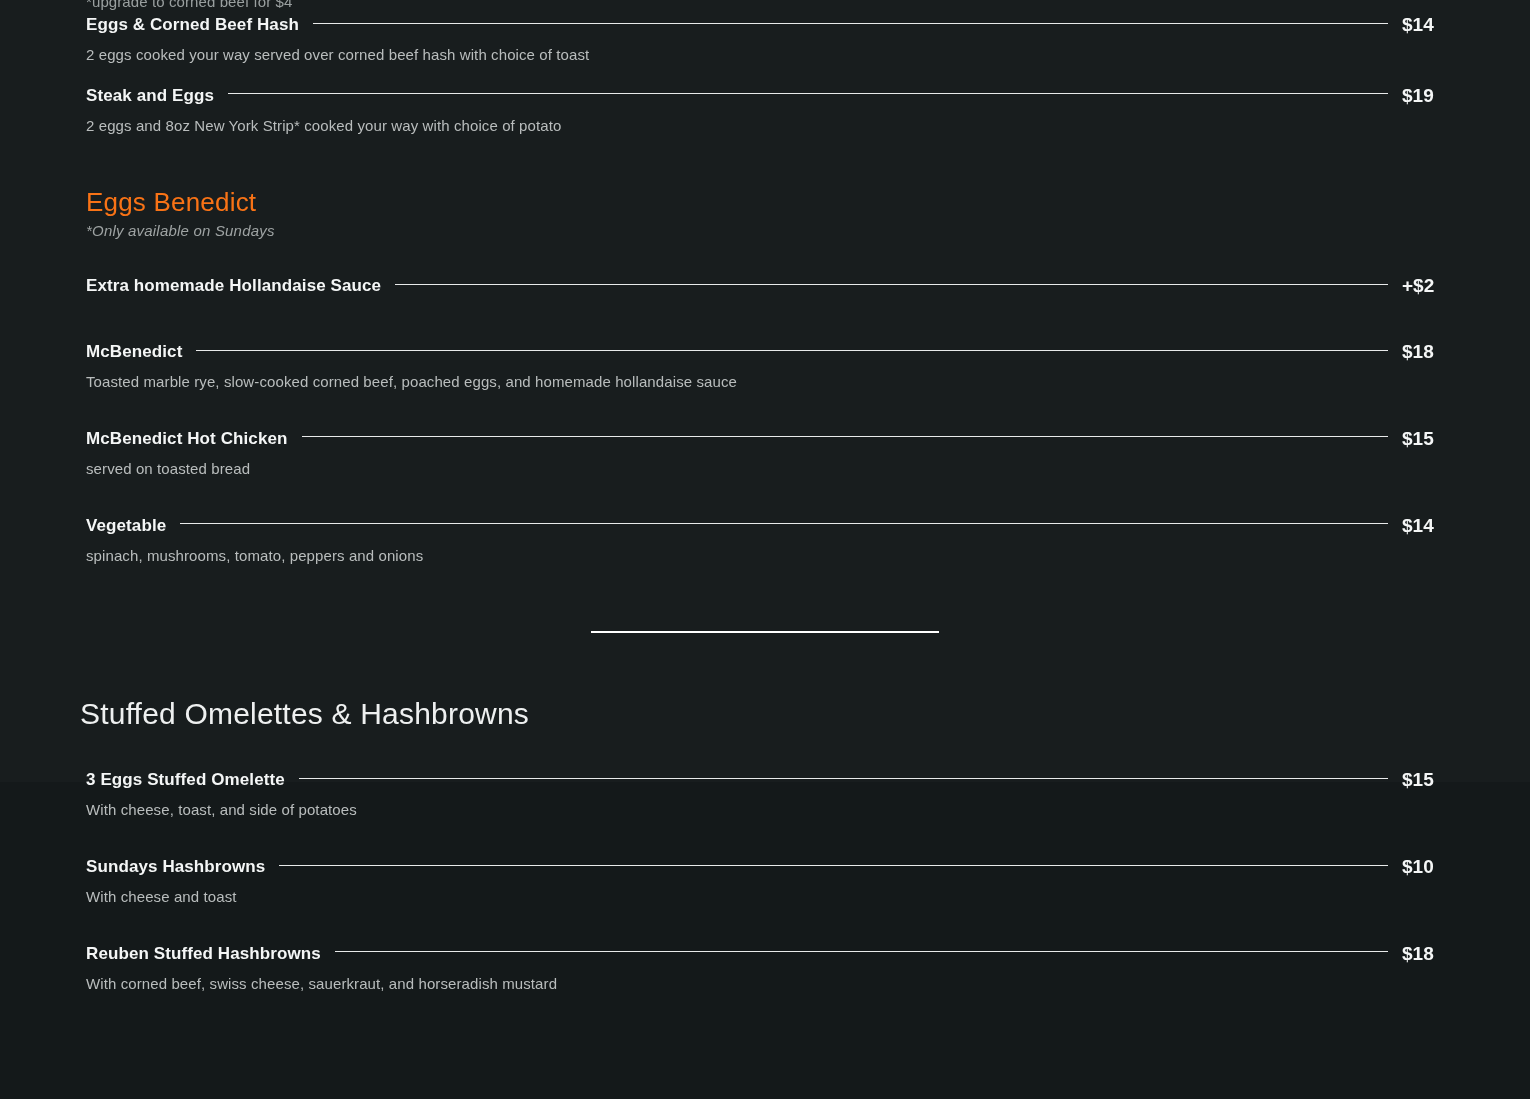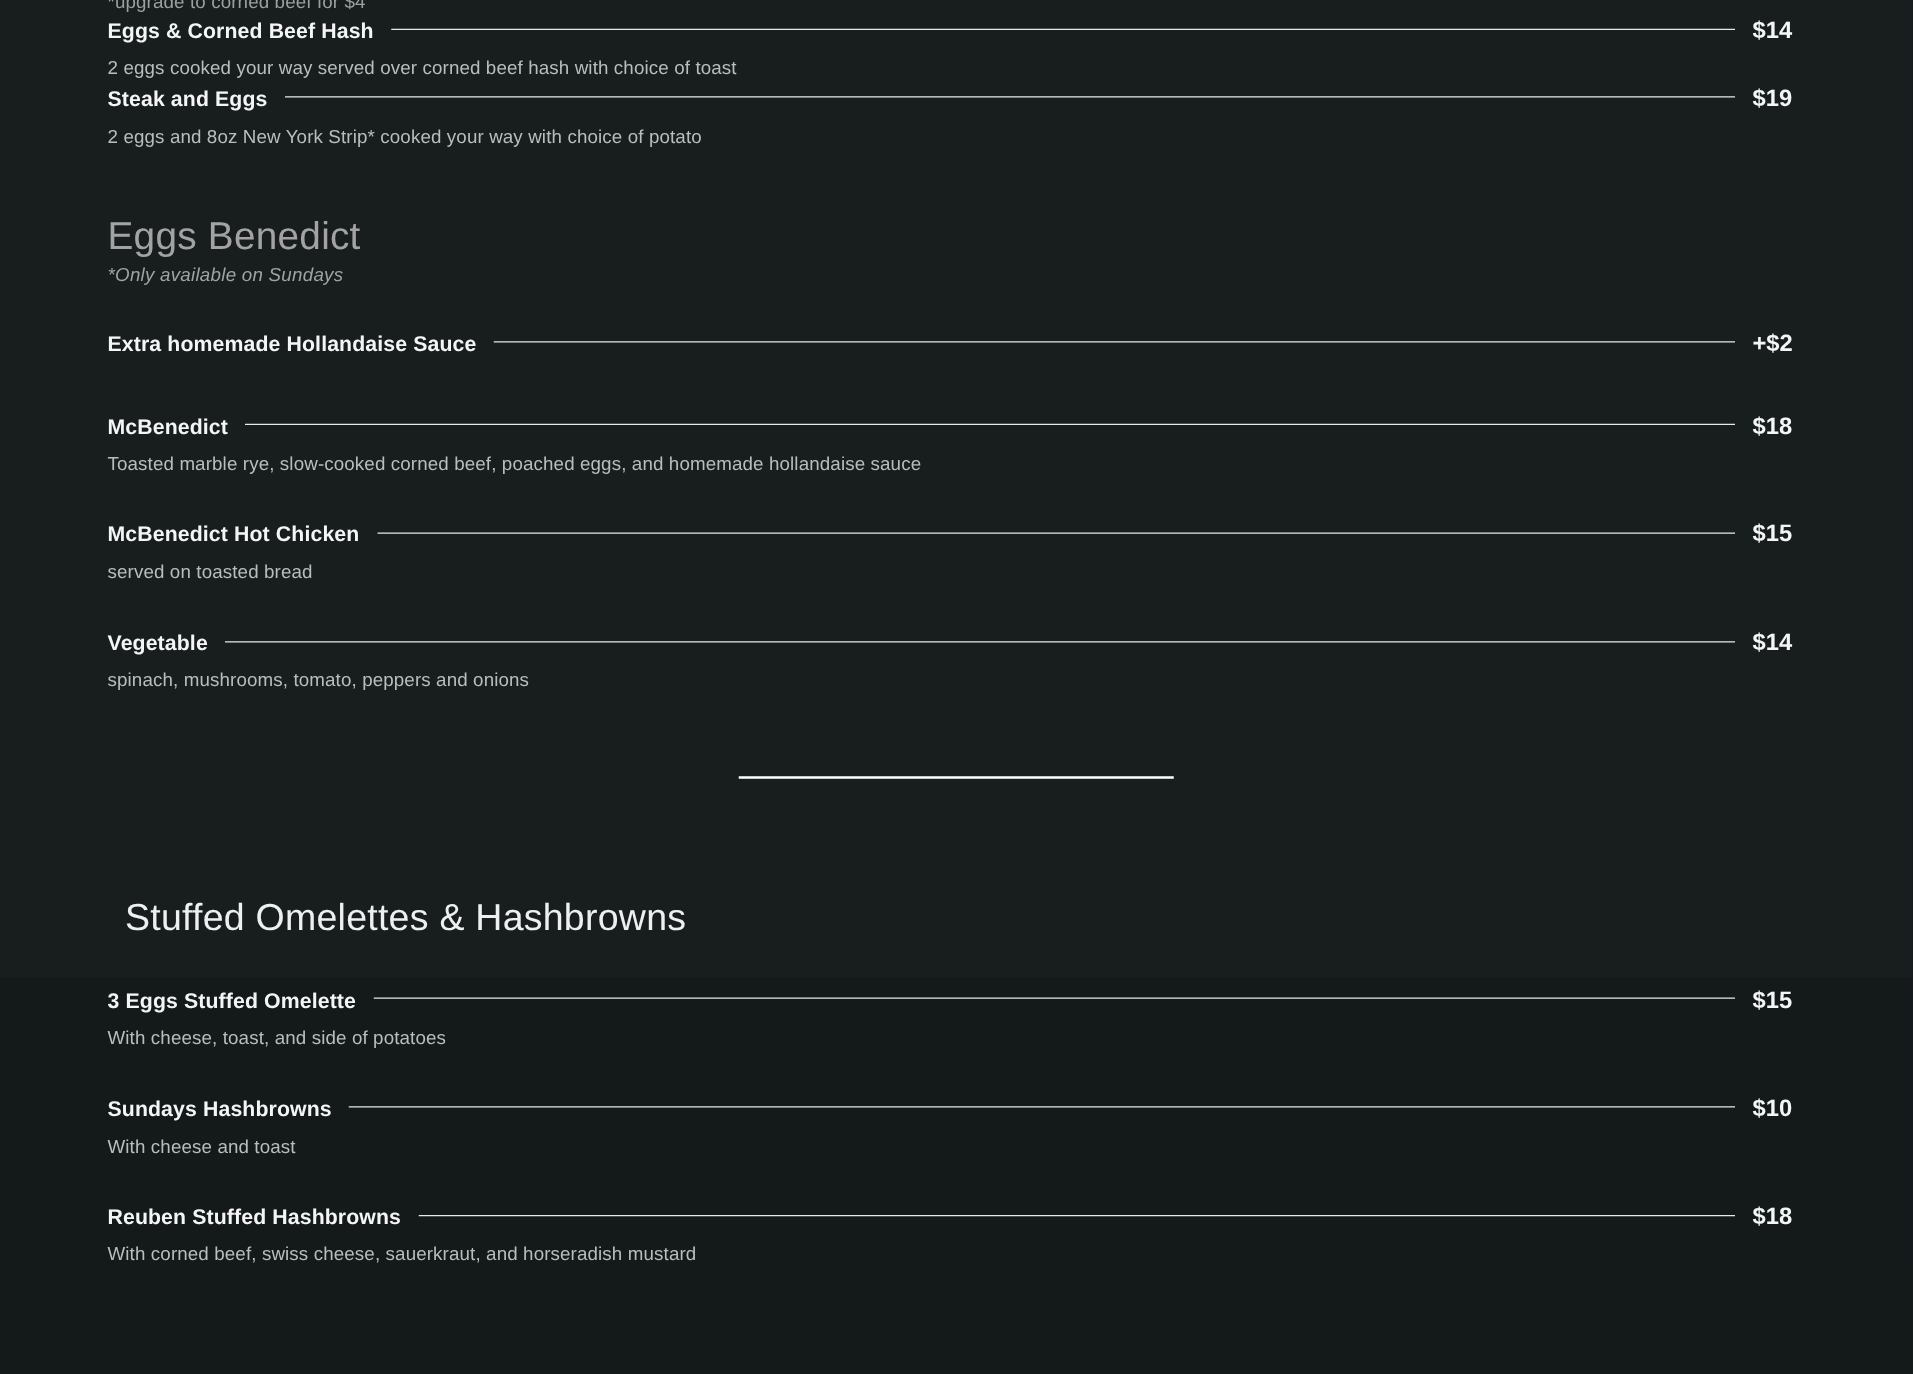--- a/index.html
+++ b/index.html
@@ -62,42 +62,42 @@
   .item-desc {
     font-size: 15px;
     font-weight: normal;
     color: #b9bdbd;
     letter-spacing: 0.1px;
     margin-top: 10px;
     line-height: 1.25;
   }
 
   
-  .row-gap-sm { margin-top: 4px; }
+  .row-gap-sm { margin-top: 20px; }
   .row-gap-md { margin-top: 36px; }
 
   
   .cropped-note {
     position: absolute;
     top: -7px;
     left: 86px;
     font-size: 15px;
     color: #9aa0a0;
     letter-spacing: 0.1px;
   }
 
   
   .sub-heading-block {
     padding-left: 86px;
     margin-top: 52px;
   }
   .sub-heading {
-    font-size: 31px;
+    font-size: 26px;
     font-weight: 300;
-    color: #a3a3a3;
+    color: #f97316;
     letter-spacing: 0.2px;
     line-height: 1.1;
   }
   .sub-heading-note {
     font-size: 15px;
     font-style: italic;
     color: #9ea3a3;
     margin-top: 6px;
     letter-spacing: 0.2px;
   }
@@ -110,22 +110,22 @@
     margin-top: 66px;
   }
   .divider {
     width: 348px;
     height: 2px;
     background: #ffffff;
   }
 
   
   .section-header {
-    padding-left: 100px;
-    margin-top: 95px;
+    padding-left: 80px;
+    margin-top: 64px;
     font-size: 30px;
     font-weight: 300;
     color: #eef0f0;
     letter-spacing: 0.2px;
   }
 </style>
 </head>
 <body>
 
 <div class="page">

